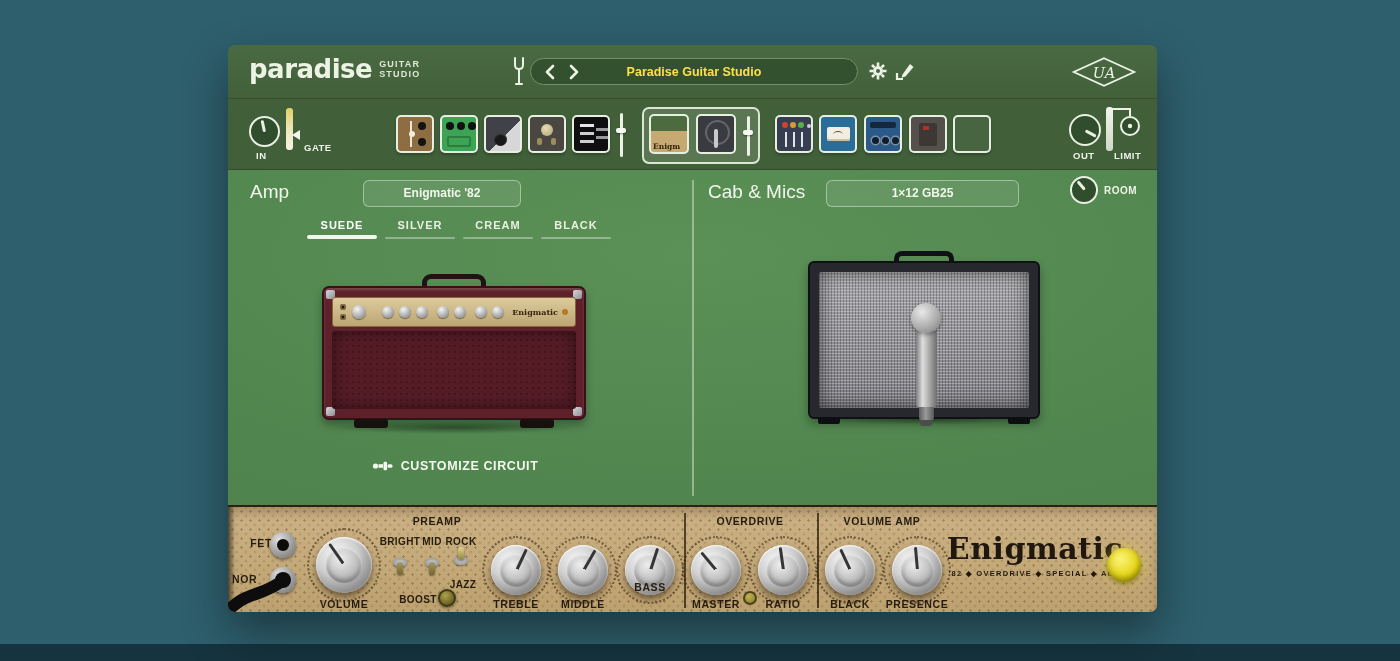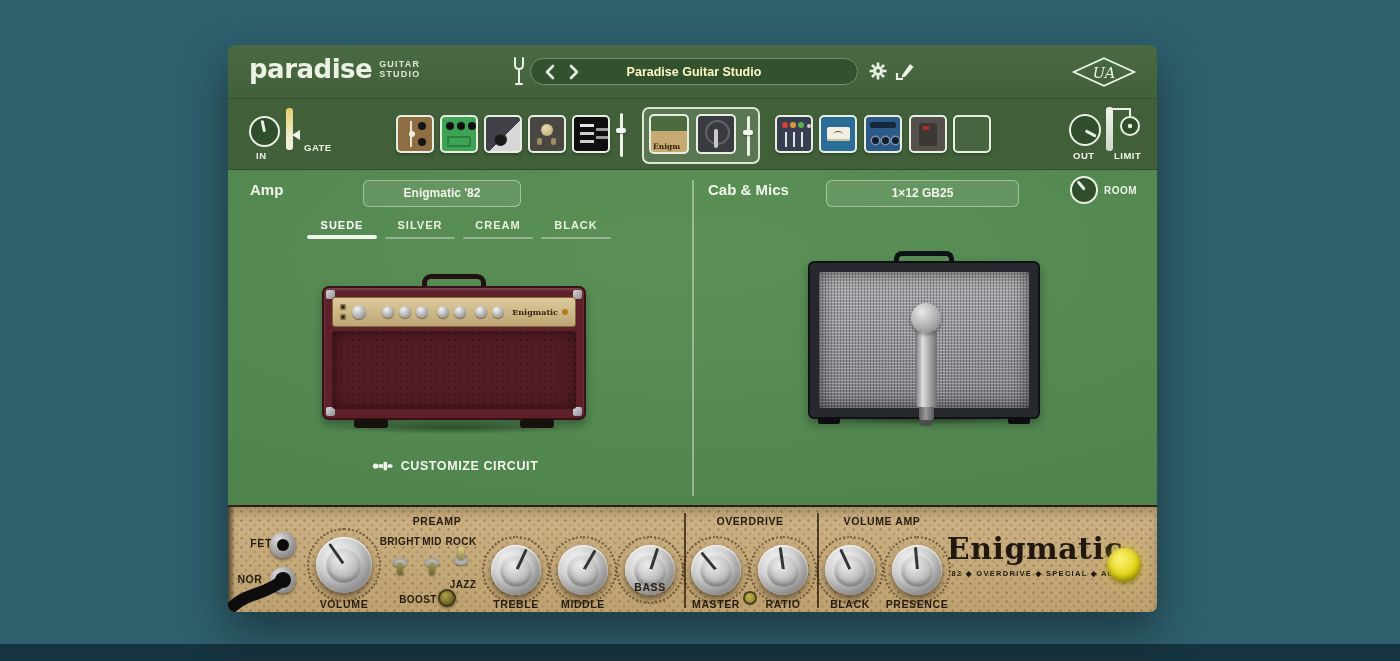--- a/index.html
+++ b/index.html
@@ -13,21 +13,21 @@
 
   
   .hdr{position:absolute;left:0;top:0;width:100%;height:53px;background:linear-gradient(#4a6a43,#42613b);}
   .logo{position:absolute;left:21px;top:11px;display:flex;align-items:center;color:#ecf2e4;}
   .logo-word{font-family:"DejaVu Sans",sans-serif;font-weight:800;font-size:26px;letter-spacing:-.5px;line-height:1;}
   .logo-sub{margin-left:7px;font-size:9px;font-weight:700;letter-spacing:1.2px;line-height:1.15;color:#dde8d4;}
   .tuner{position:absolute;left:283px;top:11px;width:16px;height:31px;}
   .preset-bar{position:absolute;left:302px;top:13px;width:328px;height:27px;border-radius:14px;
     background:#33512e;border:1px solid #73906a;box-sizing:border-box;}
   .nav-chev{position:absolute;top:5px;width:16px;height:16px;cursor:pointer;}
-  .preset-title{position:absolute;left:0;right:0;top:6px;text-align:center;color:#fef9c3;font-size:12.5px;font-weight:700;}
+  .preset-title{position:absolute;left:0;right:0;top:6px;text-align:center;color:#fde047;font-size:12.5px;font-weight:700;}
   .hdr-icon{position:absolute;top:16px;width:20px;height:20px;}
   .ua-logo{position:absolute;right:20px;top:10px;width:66px;height:34px;}
 
   
   .chain{position:absolute;left:0;top:53px;width:100%;height:72px;background:#41603a;
     border-top:1px solid rgba(0,0,0,.18);border-bottom:1px solid rgba(0,0,0,.22);box-sizing:border-box;}
   .cknob{border-radius:50%;background:#314e2c;border:2px solid #e9efe3;position:absolute;box-sizing:border-box;}
   .cptr{position:absolute;left:50%;bottom:50%;width:2.5px;height:44%;margin-left:-1.25px;
     transform-origin:50% 100%;background:#e9efe3;border-radius:2px;}
   .chain-lbl{position:absolute;color:#eef3e8;font-size:9.5px;font-weight:700;letter-spacing:.5px;}
@@ -83,21 +83,21 @@
   .t-amp span{position:absolute;left:2px;bottom:1px;font-size:7.5px;font-weight:700;color:#30230e;font-family:"DejaVu Serif",serif;}
   .t-cab{position:absolute;left:52px;top:5px;width:40px;height:40px;border:2px solid #e7efe0;border-radius:5px;
     box-sizing:border-box;background:#393b41;}
   .t-cab::before{content:"";position:absolute;left:7px;top:4px;width:21px;height:21px;border-radius:50%;border:2px solid #63646c;}
   .t-cab::after{content:"";position:absolute;left:16px;top:13px;width:4px;height:19px;background:#c9c9cd;border-radius:2px;}
   .limit-elbow{position:absolute;left:876px;top:6px;width:44px;height:40px;}
 
   
   .main{position:absolute;left:0;top:125px;width:100%;height:335px;
     background:radial-gradient(120% 120% at 50% 25%,#5b9156 0%,#538851 45%,#49794646 100%),#4d8049;}
-  .sec-title{position:absolute;color:#f2f6ec;font-size:15px;font-weight:700;}
+  .sec-title{position:absolute;color:#f2f6ec;font-size:19px;font-weight:400;}
   .dropdown{position:absolute;height:27px;border-radius:6px;background:rgba(255,255,255,.09);
     border:1px solid rgba(240,248,235,.45);box-sizing:border-box;color:#f2f6ec;
     font-size:12px;font-weight:700;text-align:center;line-height:25px;cursor:pointer;}
   .vdivider{position:absolute;left:464px;top:10px;width:2px;height:316px;background:rgba(230,242,225,.45);}
   .tabs{position:absolute;left:75px;top:49px;display:flex;}
   .tab{width:78px;text-align:center;color:#e9f0e2;font-size:11px;font-weight:700;letter-spacing:1px;
     padding-bottom:8px;position:relative;cursor:pointer;}
   .tab::after{content:"";position:absolute;left:4px;right:4px;bottom:0;height:2px;border-radius:2px;background:rgba(255,255,255,.35);}
   .tab.active{color:#ffffff;}
   .tab.active::after{height:4px;background:#f2f7ee;}
@@ -369,21 +369,21 @@
           <div class="mic-tip"></div>
           <div class="mic-head"></div>
         </div>
       </div>
     </div>
 
     <div class="panel">
 
       <div class="plabel" style="left:8px;top:30px;width:36px;text-align:right;">FET</div>
       <div class="jack" style="left:42px;top:25px;"></div>
-      <div class="plabel" style="left:4px;top:66px;width:36px;text-align:center;">NOR</div>
+      <div class="plabel" style="left:4px;top:66px;width:36px;text-align:left;">NOR</div>
       <div class="jack" style="left:42px;top:60px;"></div>
       <svg class="cable-svg" width="120" height="107">
         <path d="M55,73 C40,86 24,86 12,94 S0,104 -4,112" fill="none" stroke="#0d0d0d" stroke-width="12" stroke-linecap="round"></path>
         <circle cx="55" cy="73" r="8" fill="#0d0d0d"></circle>
       </svg>
 
       <div class="knob" style="left:88px;top:30px;width:56px;height:56px;">
         <div class="ticks"></div>
           <div class="cap"></div>
           <div class="ptr" style="transform:rotate(-35deg)"></div>

